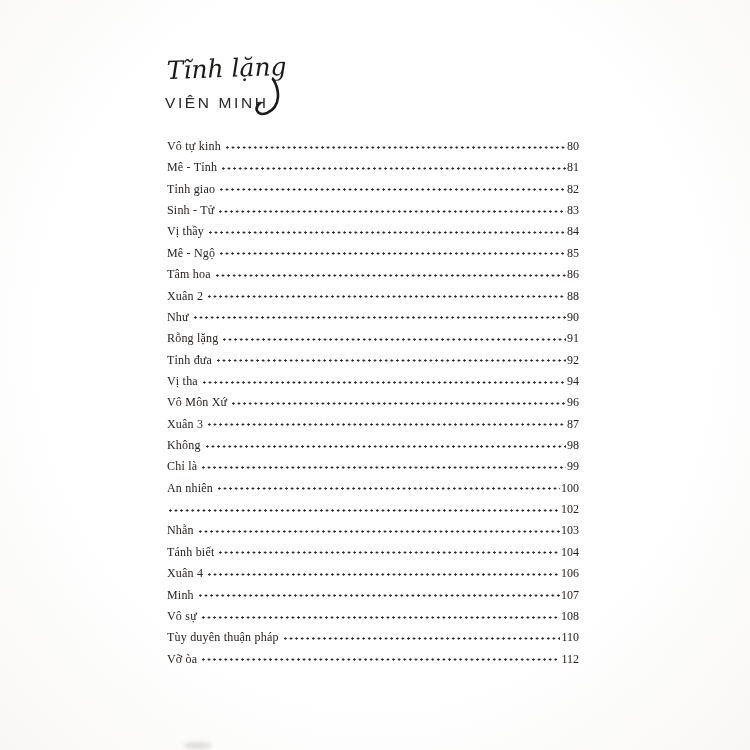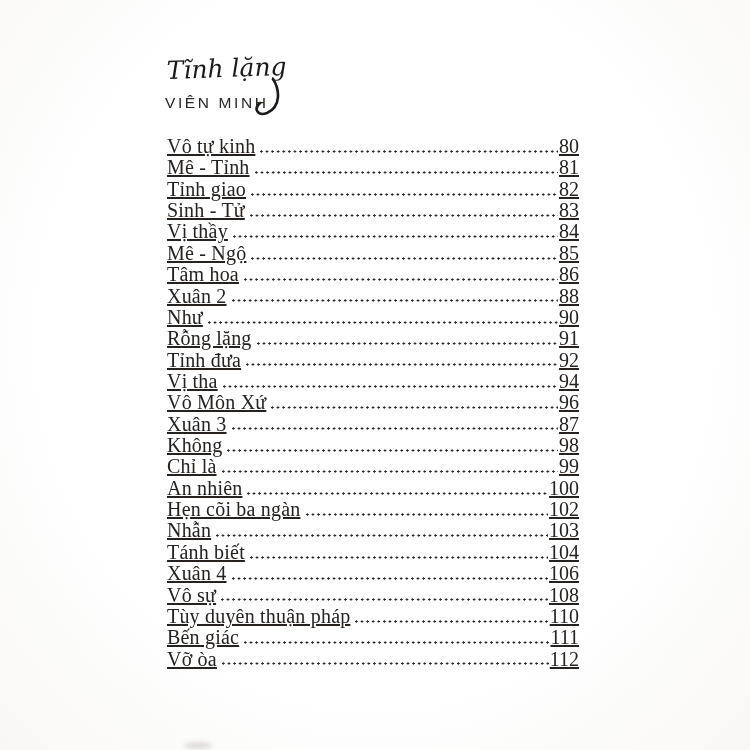--- a/index.html
+++ b/index.html
@@ -31,27 +31,26 @@
 
   
   .toc {
     position: absolute;
     left: 167px;
     top: 136px;
     width: 412px;
   }
   .toc-row {
     display: flex;
-    align-items: center;
+    align-items: flex-start;
     height: 21.36px;
     line-height: 21.36px;
-    font-size: 20px;
+    font-size: 12px;
     color: #26221f;
     white-space: nowrap;
-    text-decoration: underline;
   }
   .toc-title {
     flex: 0 0 auto;
     padding-right: 3px;
     letter-spacing: 0.2px;
   }
   .toc-leader {
     flex: 1 1 auto;
     height: 13px;
     margin: 0 1px 0 2px;
@@ -173,55 +172,54 @@
         <span class="toc-title">Chỉ là</span>
         <span class="toc-leader"></span>
         <span class="toc-page">99</span>
       </div>
       <div class="toc-row">
         <span class="toc-title">An nhiên</span>
         <span class="toc-leader"></span>
         <span class="toc-page">100</span>
       </div>
       <div class="toc-row">
-        <span class="toc-title">Hẹn cõi ba ngàn</span>
         <span class="toc-leader"></span>
         <span class="toc-page">102</span>
       </div>
       <div class="toc-row">
         <span class="toc-title">Nhẫn</span>
         <span class="toc-leader"></span>
         <span class="toc-page">103</span>
       </div>
       <div class="toc-row">
         <span class="toc-title">Tánh biết</span>
         <span class="toc-leader"></span>
         <span class="toc-page">104</span>
       </div>
       <div class="toc-row">
         <span class="toc-title">Xuân 4</span>
         <span class="toc-leader"></span>
         <span class="toc-page">106</span>
       </div>
       <div class="toc-row">
+        <span class="toc-title">Minh</span>
+        <span class="toc-leader"></span>
+        <span class="toc-page">107</span>
+      </div>
+      <div class="toc-row">
         <span class="toc-title">Vô sự</span>
         <span class="toc-leader"></span>
         <span class="toc-page">108</span>
       </div>
       <div class="toc-row">
         <span class="toc-title">Tùy duyên thuận pháp</span>
         <span class="toc-leader"></span>
         <span class="toc-page">110</span>
       </div>
       <div class="toc-row">
-        <span class="toc-title">Bến giác</span>
-        <span class="toc-leader"></span>
-        <span class="toc-page">111</span>
-      </div>
-      <div class="toc-row">
         <span class="toc-title">Vỡ òa</span>
         <span class="toc-leader"></span>
         <span class="toc-page">112</span>
       </div>
     </div>
 
   <div class="smudge"></div>
 
 </div>
 

